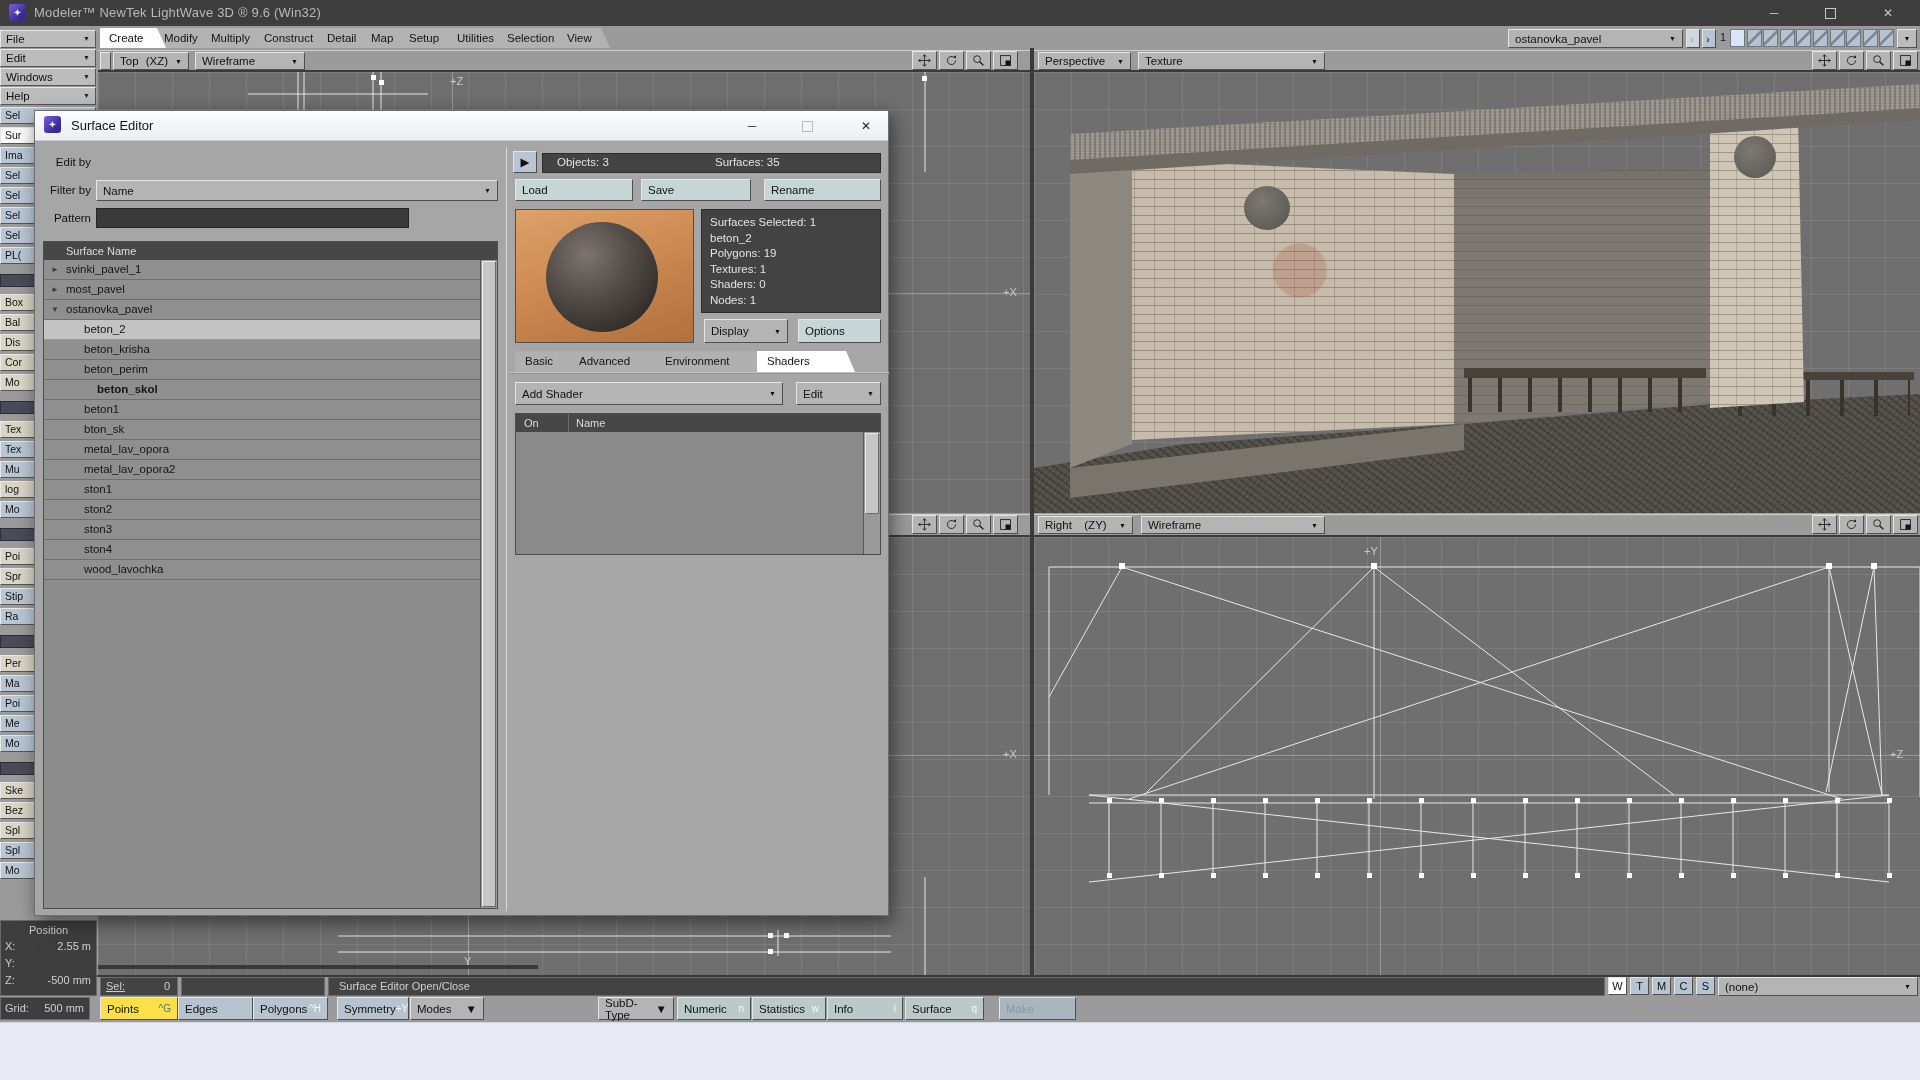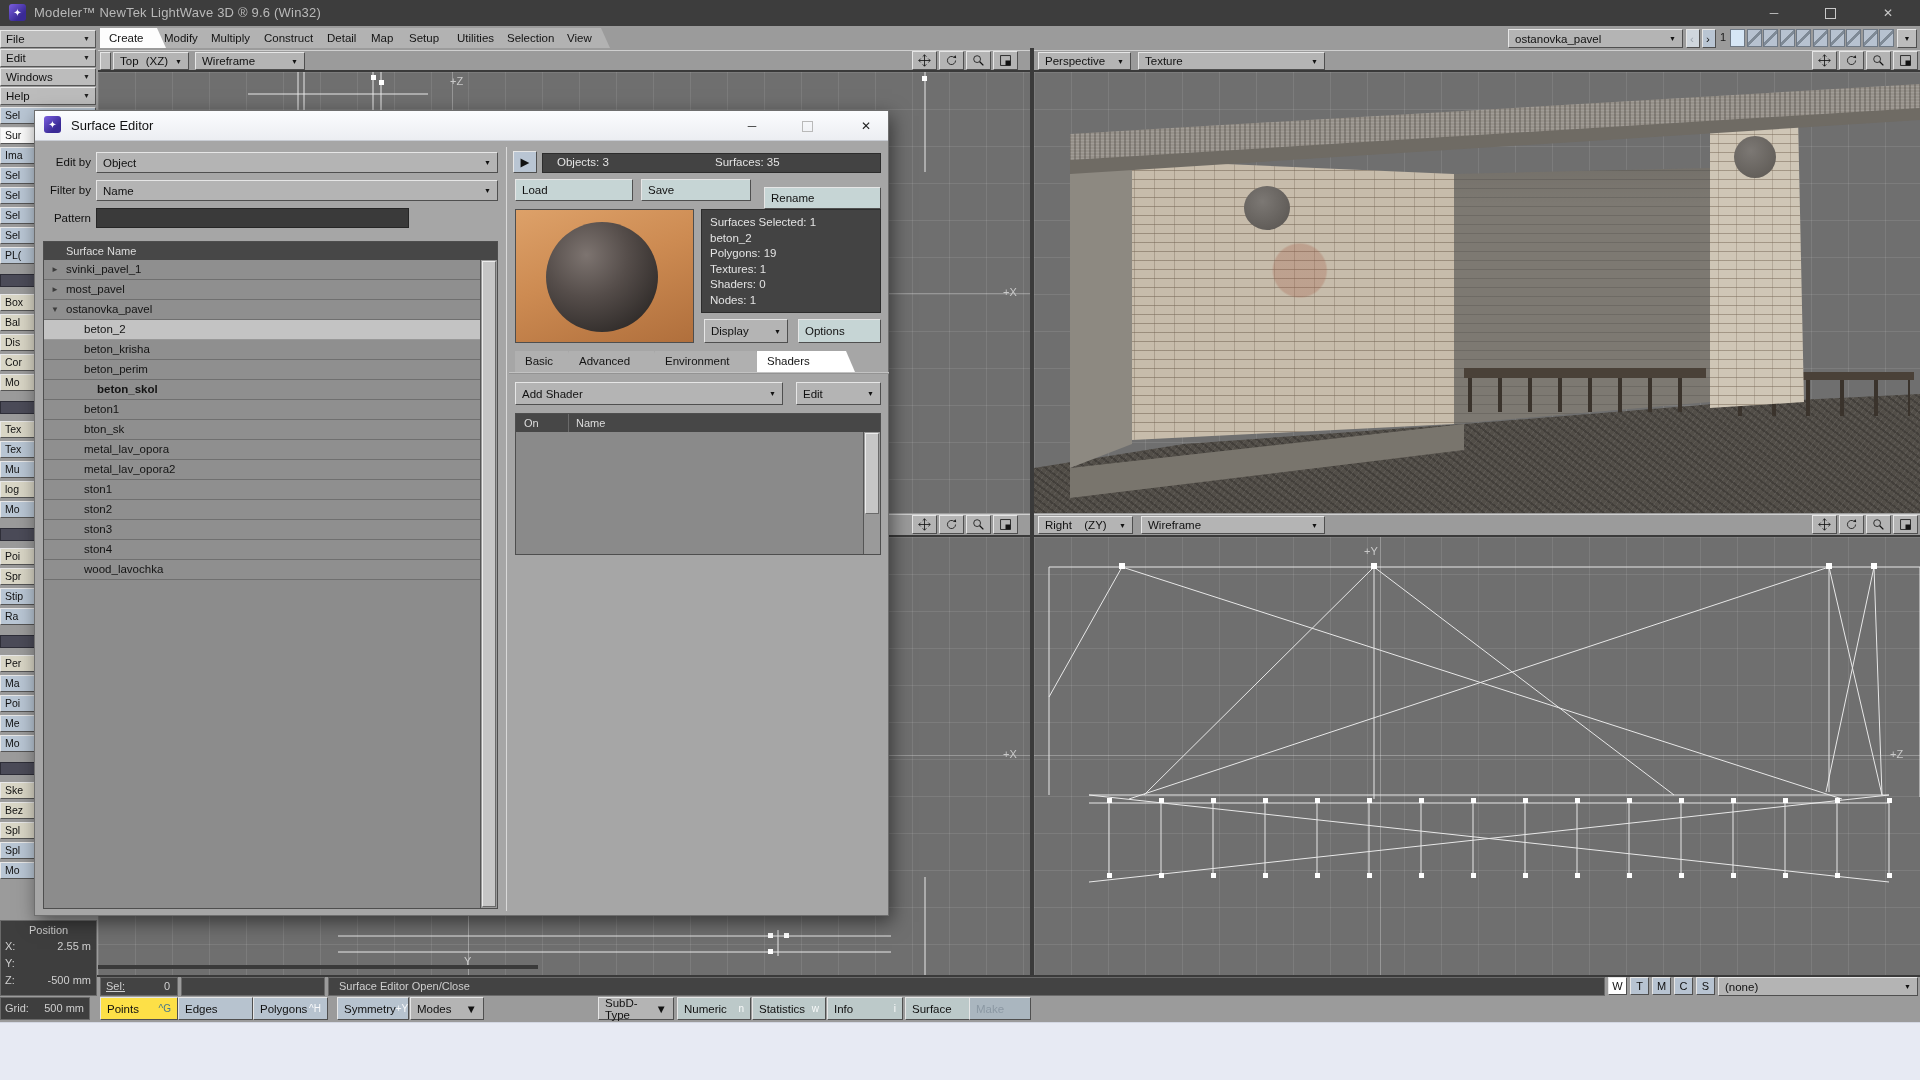--- a/index.html
+++ b/index.html
@@ -437,39 +437,35 @@
         <span class="sc">w</span>
       </div>
       <div class="bt-btn" style="left: 827px; width: 76px; background: rgb(188, 201, 201);">
         <span>Info</span>
         <span class="sc">i</span>
       </div>
       <div class="bt-btn" style="left: 905px; width: 79px; background: rgb(188, 201, 201);">
         <span>Surface</span>
         <span class="sc">q</span>
       </div>
-      <div class="bt-btn" style="left: 969px; width: 62px; background: rgb(170, 182, 191); color: rgb(139, 152, 163);">
+      <div class="bt-btn" style="left: 999px; width: 77px; background: rgb(170, 182, 191); color: rgb(139, 152, 163);">
         <span>Make</span>
       </div>
     </div>
 
   <div id="surface-editor">
     <div id="se-title">
       <div class="appico" style="left:9px;top:5px;">✦</div>
       <div class="ttxt">Surface Editor</div>
       <div class="wbtn" style="left:697px;width:40px;height:30px;line-height:30px;color:#333;">─</div>
       <div class="wbtn" style="left:752px;width:40px;height:30px;line-height:30px;"><span class="sq" style="border-color:#b9b9b9;margin-top:10px;"></span></div>
       <div class="wbtn" style="left:811px;width:40px;height:30px;line-height:30px;color:#222;">✕</div>
     </div>
 
     <div class="se-label" style="left:6px;top:45px;width:50px;">Edit by</div>
-    <div class="lw-dd" style="left:61px;top:41px;width:402px;height:21px;">
-      <span>Object</span>
-        <span class="dd-ar">▼</span>
-    </div>
     <div class="se-label" style="left:6px;top:73px;width:50px;">Filter by</div>
     <div class="lw-dd" style="left:61px;top:69px;width:402px;height:21px;">
       <span>Name</span>
         <span class="dd-ar">▼</span>
     </div>
     <div class="se-label" style="left:6px;top:101px;width:50px;">Pattern</div>
     <div class="se-darkfield" style="left:61px;top:97px;width:313px;height:20px;"></div>
 
     <div id="surf-list">
       <div class="hdr">Surface Name</div>
@@ -499,21 +495,21 @@
     <div class="seprid" style="left:470px;top:36px;width:3px;height:764px;"></div>
 
     <div class="lw-btn" style="left:478px;top:40px;width:24px;height:22px;background:#b9c5d3;justify-content:center;">▶</div>
     <div class="darkbar abs" style="left:507px;top:42px;width:339px;height:20px;">
       <span class="abs" style="left:14px;top:2px;">Objects: 3</span>
       <span class="abs" style="left:172px;top:2px;">Surfaces: 35</span>
     </div>
 
     <div class="lw-btn teal" style="left:480px;top:68px;width:118px;height:22px;">Load</div>
     <div class="lw-btn teal" style="left:606px;top:68px;width:110px;height:22px;">Save</div>
-    <div class="lw-btn teal" style="left:729px;top:76px;width:117px;height:22px;">Rename</div>
+    <div class="lw-btn teal" style="left:729px;top:68px;width:117px;height:22px;">Rename</div>
 
     <div class="abs" style="left:480px;top:98px;width:179px;height:134px;border:1px solid #4e4e4e;box-sizing:border-box;
          background:linear-gradient(160deg,#dda169 0%,#cd8b52 45%,#b06f3c 100%);">
       <div class="abs" style="left:30px;top:12px;width:112px;height:110px;border-radius:50%;
            background:radial-gradient(circle at 36% 30%,#7d7470 0%,#554d4a 40%,#2c2826 85%);"></div>
     </div>
 
     <div class="darkbar abs" style="left:666px;top:98px;width:180px;height:104px;">
       <div id="se-info" style="padding:5px 0 0 8px;line-height:15.5px;">
           <div style="position: static;">Surfaces Selected: 1</div>

